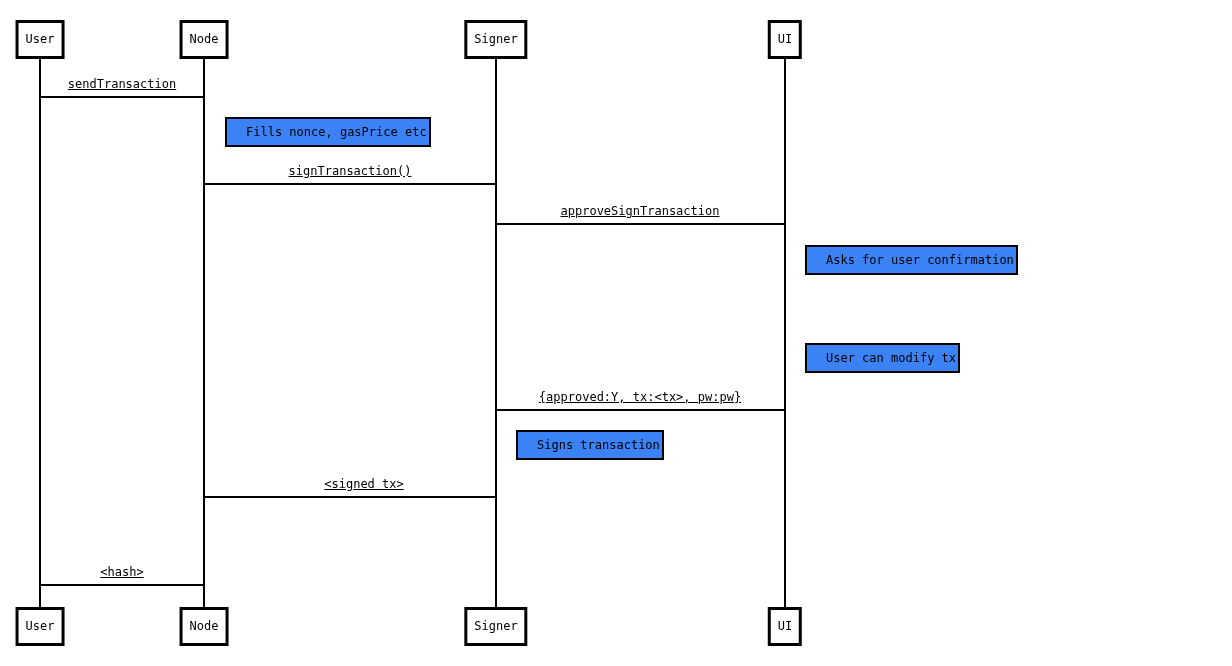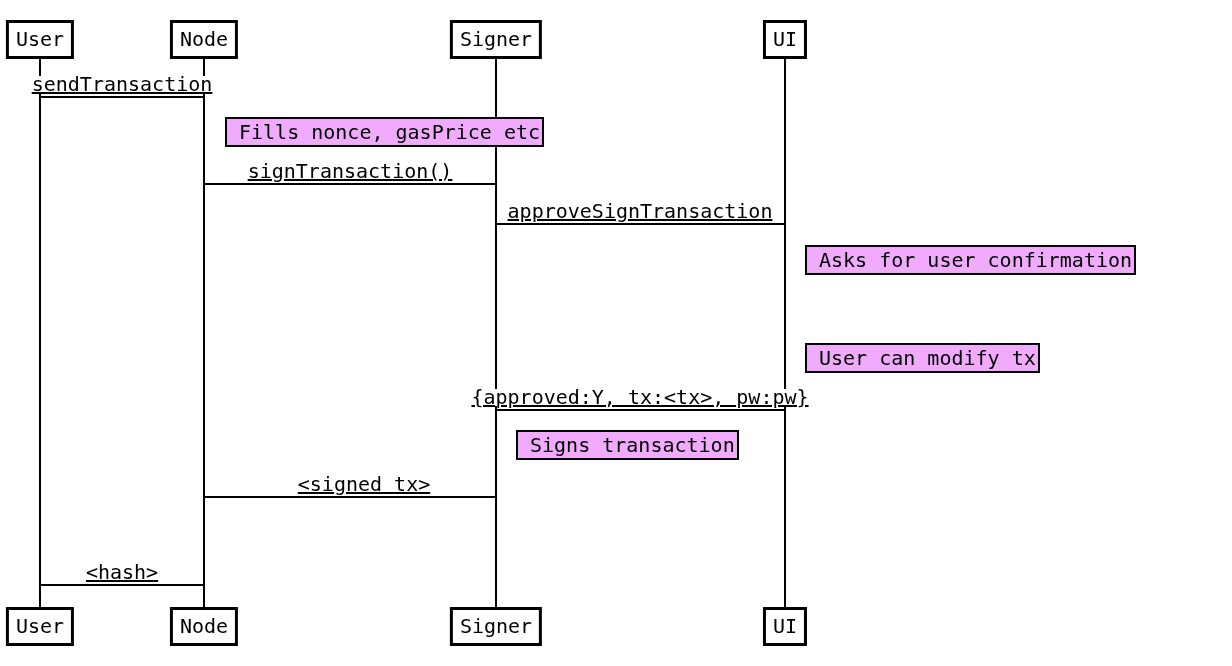--- a/index.html
+++ b/index.html
@@ -6,21 +6,21 @@
     margin: 0;
     padding: 0;
     background: #ffffff;
   }
   .canvas {
     position: relative;
     width: 1232px;
     height: 666px;
     background: #ffffff;
     font-family: "DejaVu Sans Mono", "Liberation Mono", monospace;
-    font-size: 20px;
+    font-size: 12px;
     color: #000000;
     overflow: hidden;
   }
   .actor {
     position: absolute;
     transform: translateX(-50%);
     border: 3px solid #000000;
     background: #ffffff;
     height: 33px;
     line-height: 33px;
@@ -49,24 +49,24 @@
     white-space: nowrap;
     line-height: 17px;
     background: #ffffff;
     padding: 0 2px;
     z-index: 2;
     text-decoration: underline;
   }
   .note {
     position: absolute;
     border: 2px solid #000000;
-    background: #f0abfc;
+    background: #3b82f6;
     height: 26px;
     line-height: 26px;
-    padding: 0 2px 0 12px;
+    padding: 0 2px 0 19px;
     white-space: nowrap;
     z-index: 3;
     text-align: center;
   }
 </style>
 </head>
 <body>
 
 <div class="canvas">
 

